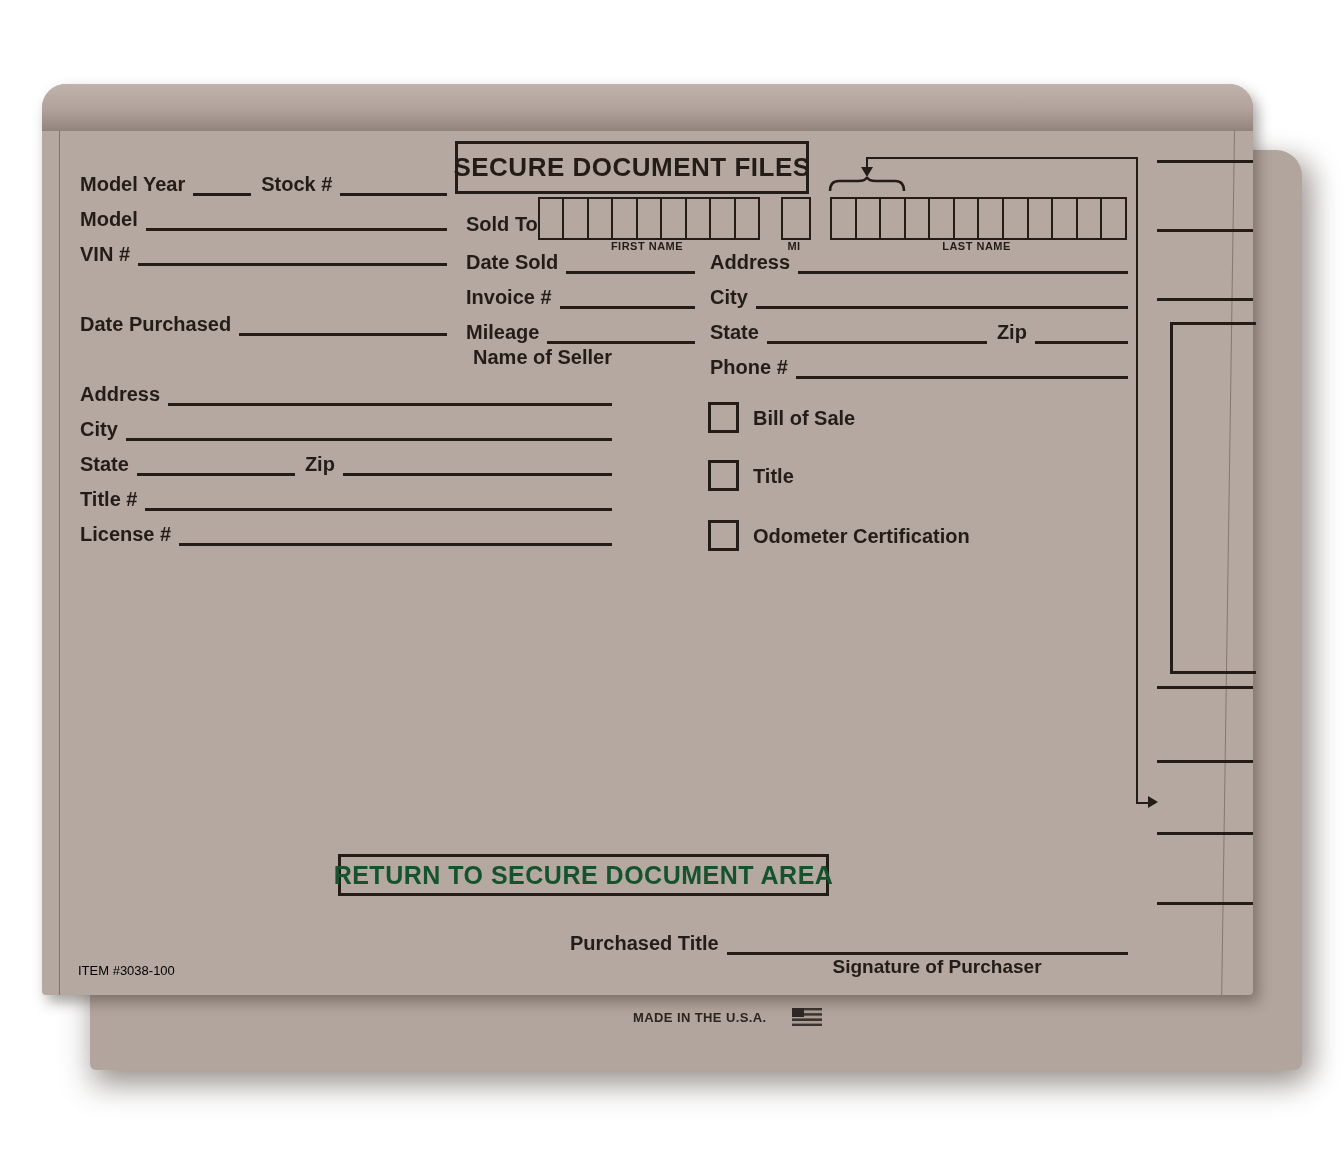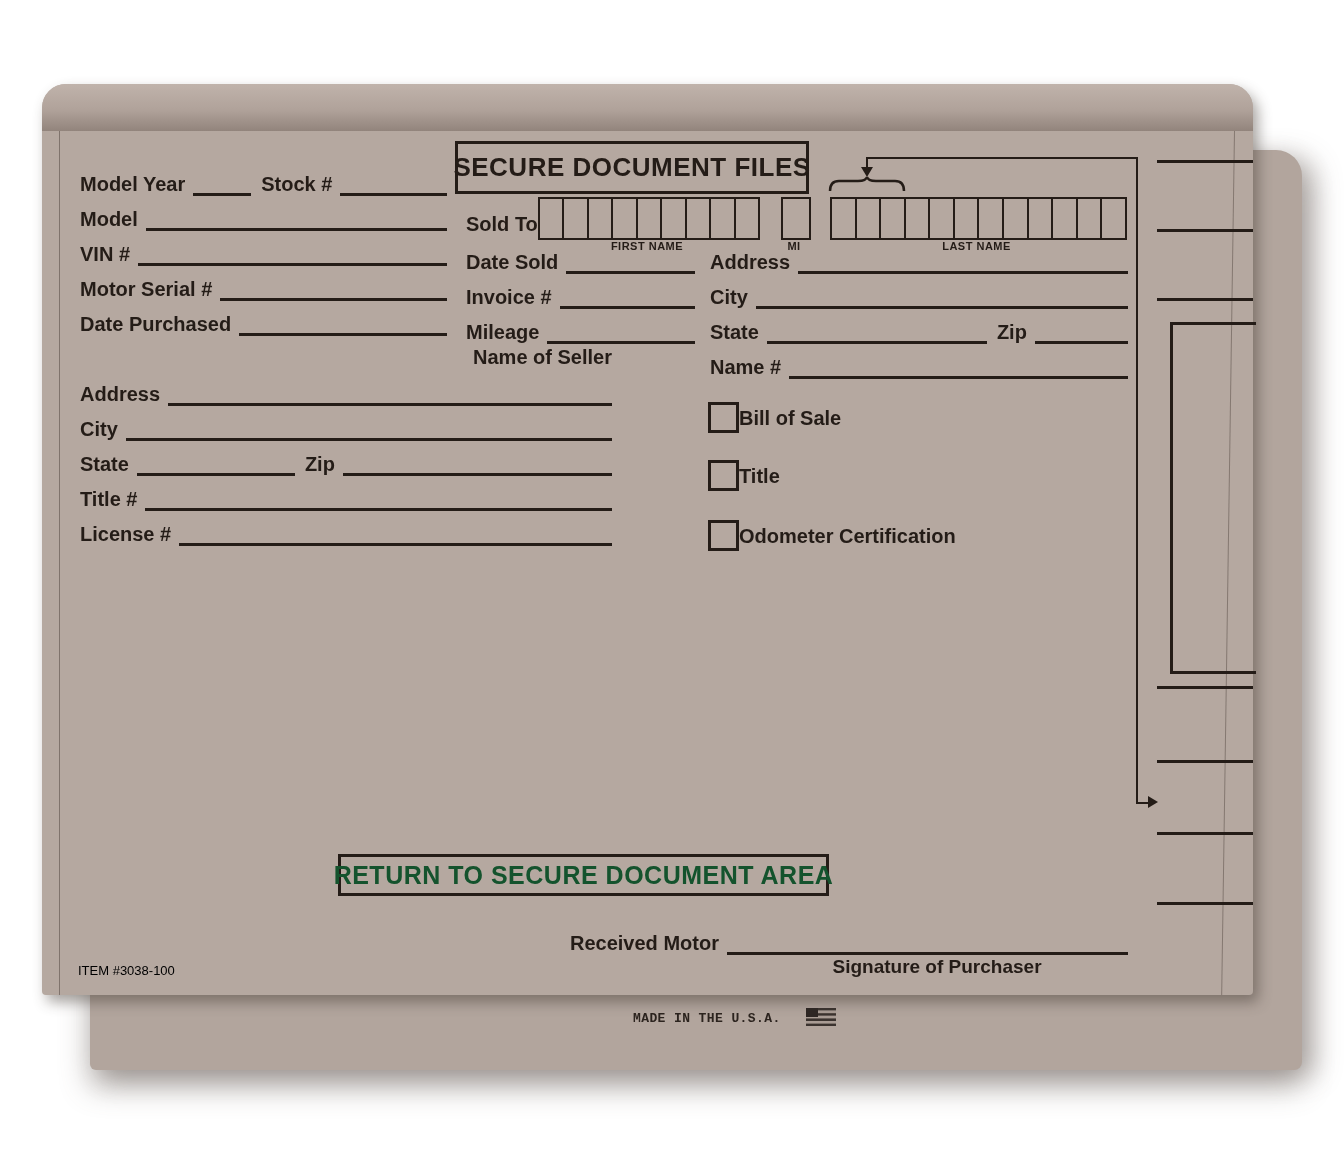--- a/index.html
+++ b/index.html
@@ -39,40 +39,40 @@
   .lbl{font-weight:bold;font-size:20px;line-height:24px;color:#241c17;white-space:nowrap;}
   .line{flex:1;height:100%;border-bottom:3px solid #241c17;margin-left:8px;}
   .line.fixed{flex:none;}
   .lbl.gap{margin-left:10px;}
 
   .cells{position:absolute;display:flex;border:2px solid #241c17;background:transparent;}
   .cells > div{flex:1;border-left:2px solid #241c17;}
   .cells > div:first-child{border-left:none;}
   .boxcap{position:absolute;font-weight:bold;font-size:11px;letter-spacing:.5px;color:#241c17;text-align:center;}
 
-  .chkrow{position:absolute;display:flex;align-items:center;gap:0;}
+  .chkrow{position:absolute;display:flex;align-items:center;gap:14px;}
   .chk{width:25px;height:25px;border:3px solid #241c17;}
 
   .ann{position:absolute;}
   .ann-h{border-top:2px solid #241c17;height:0;}
   .ann-v{border-left:2px solid #241c17;width:0;}
   .arr-down{width:0;height:0;border-left:6px solid transparent;border-right:6px solid transparent;border-top:10px solid #241c17;}
   .arr-right{width:0;height:0;border-top:6px solid transparent;border-bottom:6px solid transparent;border-left:10px solid #241c17;}
 
   .edge-line{position:absolute;left:1115px;width:96px;height:0;border-top:3px solid #241c17;}
   .edge-rect{position:absolute;left:1128px;top:238px;width:83px;height:346px;border:3px solid #241c17;border-right:none;}
 
   .banner{
     position:absolute;left:296px;top:770px;width:485px;height:36px;
     border:3px solid #241c17;display:flex;align-items:center;justify-content:center;
     font-weight:bold;font-size:25px;letter-spacing:.5px;color:#14532d;white-space:nowrap;
   }
   .sig-caption{position:absolute;left:700px;top:872px;width:390px;text-align:center;font-weight:bold;font-size:19px;color:#241c17;}
   .item-no{position:absolute;left:36px;top:879px;font-size:13px;color:#000000;}
-  .made-row{position:absolute;left:543px;top:858px;display:flex;align-items:flex-end;gap:25px;font-family:Liberation Mono, monospace;}
+  .made-row{position:absolute;left:543px;top:858px;display:flex;align-items:center;gap:25px;}
   .made-row span{font-weight:bold;font-size:13px;letter-spacing:.4px;color:#2c241f;}
 </style>
 </head>
 <body>
 
 <div class="env back-env">
   <div class="made-row">
     <span>MADE IN THE U.S.A.</span>
     <svg width="30" height="18" viewBox="0 0 30 18">
       <rect x="0" y="0" width="30" height="2.6" fill="#3b332f"></rect>
@@ -103,24 +103,20 @@
     <span class="line"></span>
   </div>
   <div class="row" style="left:38px;top:121px;width:367px;">
     <span class="lbl">Model</span>
     <span class="line"></span>
   </div>
   <div class="row" style="left:38px;top:156px;width:367px;">
     <span class="lbl">VIN #</span>
     <span class="line"></span>
   </div>
-  <div class="row" style="left:38px;top:191px;width:367px;">
-    <span class="lbl">Motor Serial #</span>
-    <span class="line"></span>
-  </div>
   <div class="row" style="left:38px;top:226px;width:367px;">
     <span class="lbl">Date Purchased</span>
     <span class="line"></span>
   </div>
   <div class="row" style="left:38px;top:261px;width:532px;flex-direction:column;">
     <span class="lbl">Name of Seller</span>
     <span class="line"></span>
   </div>
   <div class="row" style="left:38px;top:296px;width:532px;">
     <span class="lbl">Address</span>
@@ -218,39 +214,39 @@
     <span class="lbl">City</span>
     <span class="line"></span>
   </div>
   <div class="row" style="left:668px;top:234px;width:418px;">
     <span class="lbl">State</span>
     <span class="line fixed" style="width:220px;"></span>
     <span class="lbl gap">Zip</span>
     <span class="line"></span>
   </div>
   <div class="row" style="left:668px;top:269px;width:418px;">
-    <span class="lbl">Name #</span>
+    <span class="lbl">Phone #</span>
     <span class="line"></span>
   </div>
 
   <div class="chkrow" style="left:666px;top:318px;">
     <span class="chk"></span>
     <span class="lbl">Bill of Sale</span>
   </div>
   <div class="chkrow" style="left:666px;top:376px;">
     <span class="chk"></span>
     <span class="lbl">Title</span>
   </div>
   <div class="chkrow" style="left:666px;top:436px;">
     <span class="chk"></span>
     <span class="lbl">Odometer Certification</span>
   </div>
 
   <div class="banner">
     <span>RETURN TO SECURE DOCUMENT AREA</span>
   </div>
   <div class="row" style="left:528px;top:845px;width:558px;">
-    <span class="lbl">Received Motor</span>
+    <span class="lbl">Purchased Title</span>
     <span class="line"></span>
   </div>
   <div class="sig-caption">Signature of Purchaser</div>
   <div class="item-no">ITEM #3038-100</div>
 </div>
 
 </body></html>

